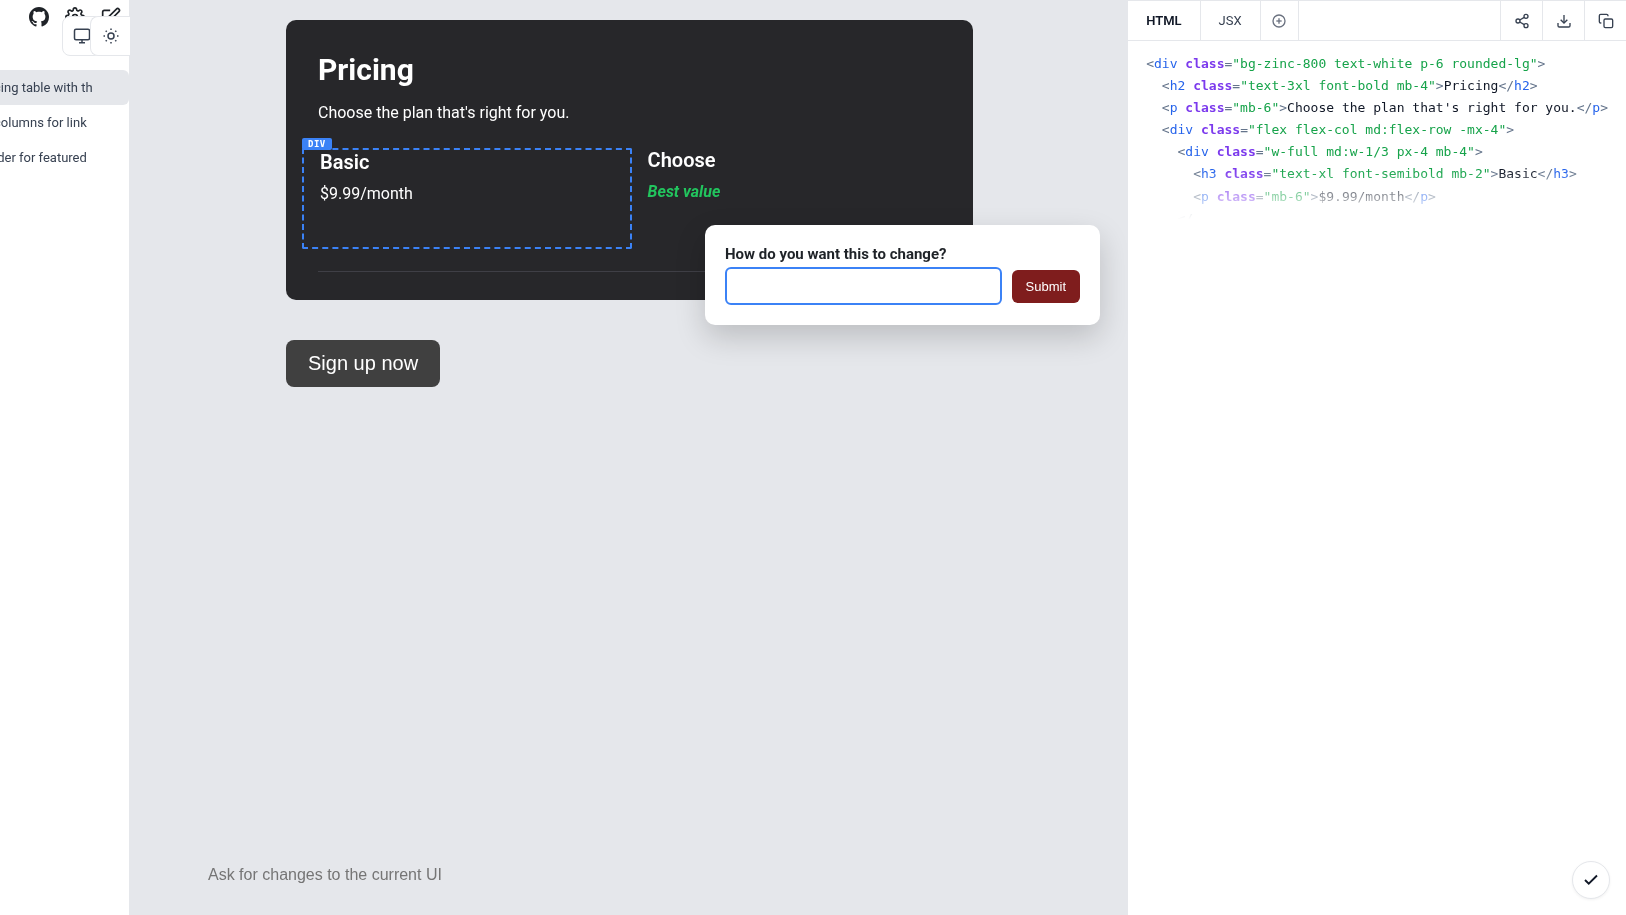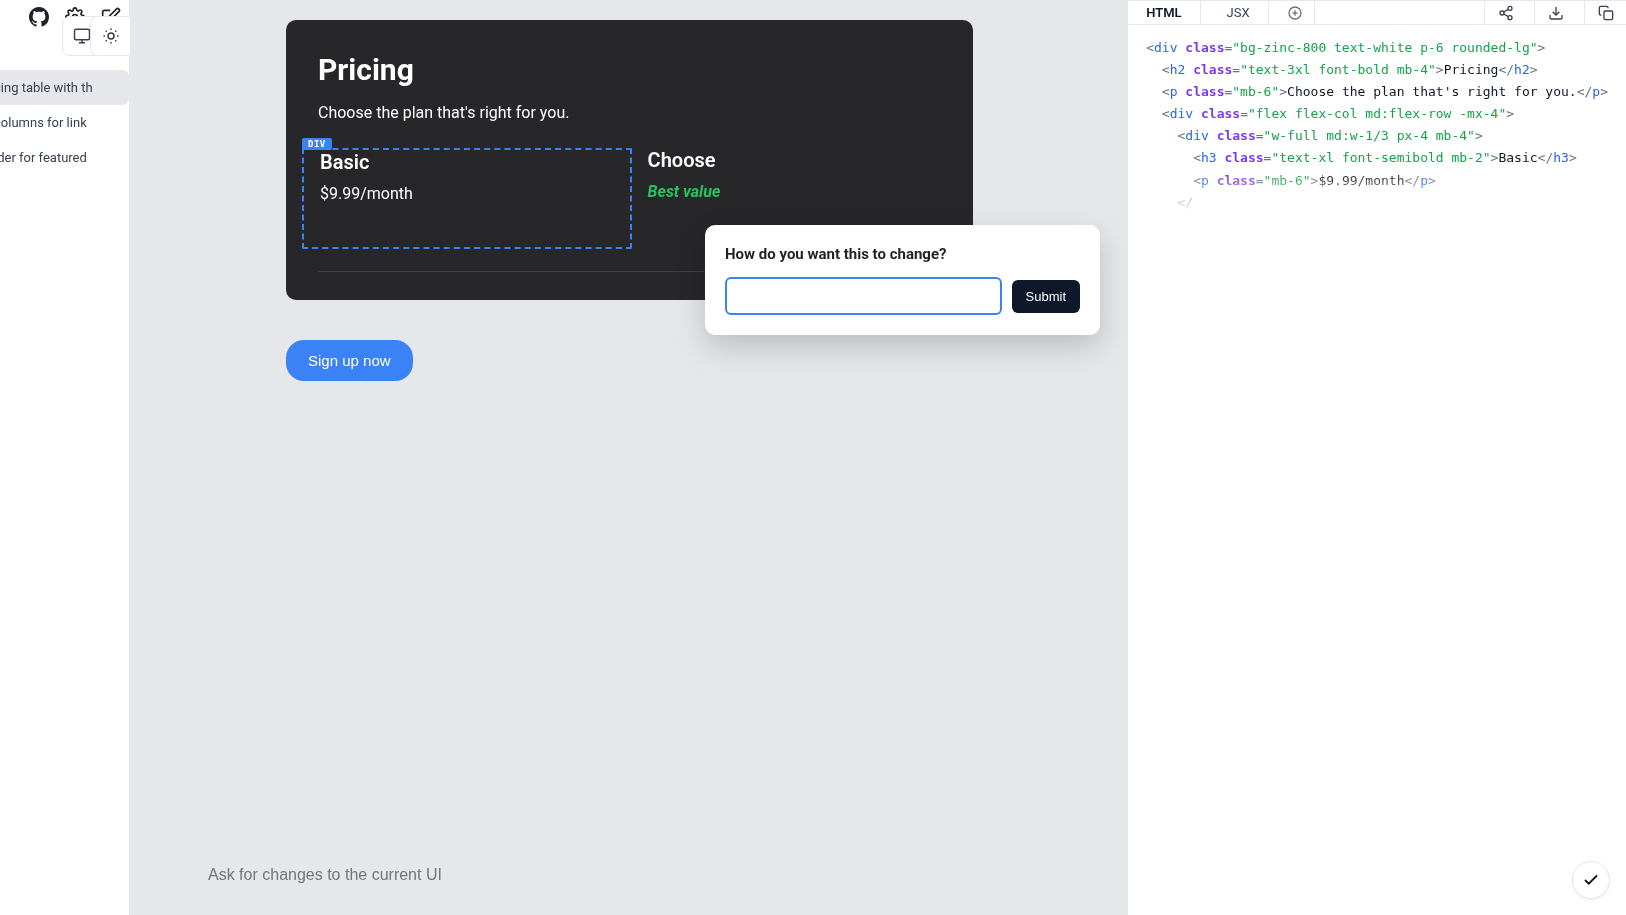--- a/index.html
+++ b/index.html
@@ -32,32 +32,32 @@
 .card .subtitle { font-size: 16px; margin-bottom: 26px; }
 .plans { display: flex; margin: 0 -16px; }
 .plan { flex: 1; padding: 0 16px 20px 16px; position: relative; }
 .plan h3 { font-size: 20px; font-weight: 600; margin-bottom: 10px; }
 .plan .price { font-size: 16px; margin-bottom: 24px; }
 .plan .best { color: #22c55e; font-weight: 700; font-size: 16px; font-style: italic; }
 .plan.selected { border: 2px dashed #3b82f6; border-radius: 2px; }
 .sel-tag { position: absolute; top: -12px; left: -2px; background: #3b82f6; color: #fff; font-size: 9px; font-weight: 600; padding: 1px 6px; border-radius: 2px; font-family: monospace; letter-spacing: .5px; }
 .card-divider { border: none; border-top: 1px solid #3f3f46; margin-top: 22px; }
 
-.signup-btn { position: absolute; top: 340px; left: 156px; background: #3b82f6; color: #fff; border: none; border-radius: 18px; padding: 12px 22px; font-size: 15px; font-weight: 400; cursor: pointer; }
+.signup-btn { position: absolute; top: 340px; left: 156px; background: #404040; color: #fff; border: none; border-radius: 8px; padding: 12px 22px; font-size: 20px; font-weight: 400; cursor: pointer; }
 
 
 .popover { position: absolute; top: 225px; left: 575px; width: 395px; background: #fff; border-radius: 10px; box-shadow: 0 12px 30px rgba(0,0,0,.18); padding: 20px 20px 20px 20px; }
-.popover-label { font-size: 15px; font-weight: 700; color: #1f2328; margin-bottom: 14px; }
+.popover-label { font-size: 15px; font-weight: 700; color: #1f2328; margin-bottom: 4px; }
 .popover-row { display: flex; gap: 10px; align-items: center; }
 .popover-input { flex: 1; height: 38px; border: 2px solid #3b82f6; border-radius: 6px; padding: 0 10px; font-size: 14px; outline: none; }
-.popover-submit { background: #0f172a; color: #fff; border: none; border-radius: 6px; padding: 9px 14px; font-size: 13px; font-weight: 500; cursor: pointer; }
+.popover-submit { background: #7f1d1d; color: #fff; border: none; border-radius: 6px; padding: 9px 14px; font-size: 13px; font-weight: 500; cursor: pointer; }
 
 
 .code-panel { height: 260px; border-top: 1px solid #e5e7eb; display: flex; flex-direction: column; background: #fff; }
-.tabs-row { height: 24px; display: flex; align-items: stretch; border-bottom: 1px solid #e5e7eb; gap: 8px; }
+.tabs-row { height: 40px; display: flex; align-items: stretch; border-bottom: 1px solid #e5e7eb; }
 .code-tab { padding: 0 18px; font-size: 13px; color: #374151; display: flex; align-items: center; border-right: 1px solid #e5e7eb; cursor: pointer; }
 .code-tab.active { font-weight: 600; color: #111827; }
 .tab-add { width: 38px; display: flex; align-items: center; justify-content: center; border-right: 1px solid #e5e7eb; cursor: pointer; color: #6b7280; }
 .tabs-spacer { flex: 1; }
 .tab-action { width: 42px; display: flex; align-items: center; justify-content: center; border-left: 1px solid #e5e7eb; cursor: pointer; color: #374151; }
 
 .code-body { flex: 1; position: relative; padding: 12px 18px; font-family: ui-monospace, "SF Mono", Menlo, Consolas, monospace; font-size: 13px; line-height: 1.7; white-space: pre; color: #374151; overflow: hidden; }
 .code-body .fade { position: absolute; left: 0; right: 0; bottom: 0; height: 90px; background: linear-gradient(to bottom, rgba(255,255,255,0), #fff 55%); pointer-events: none; }
 
 

